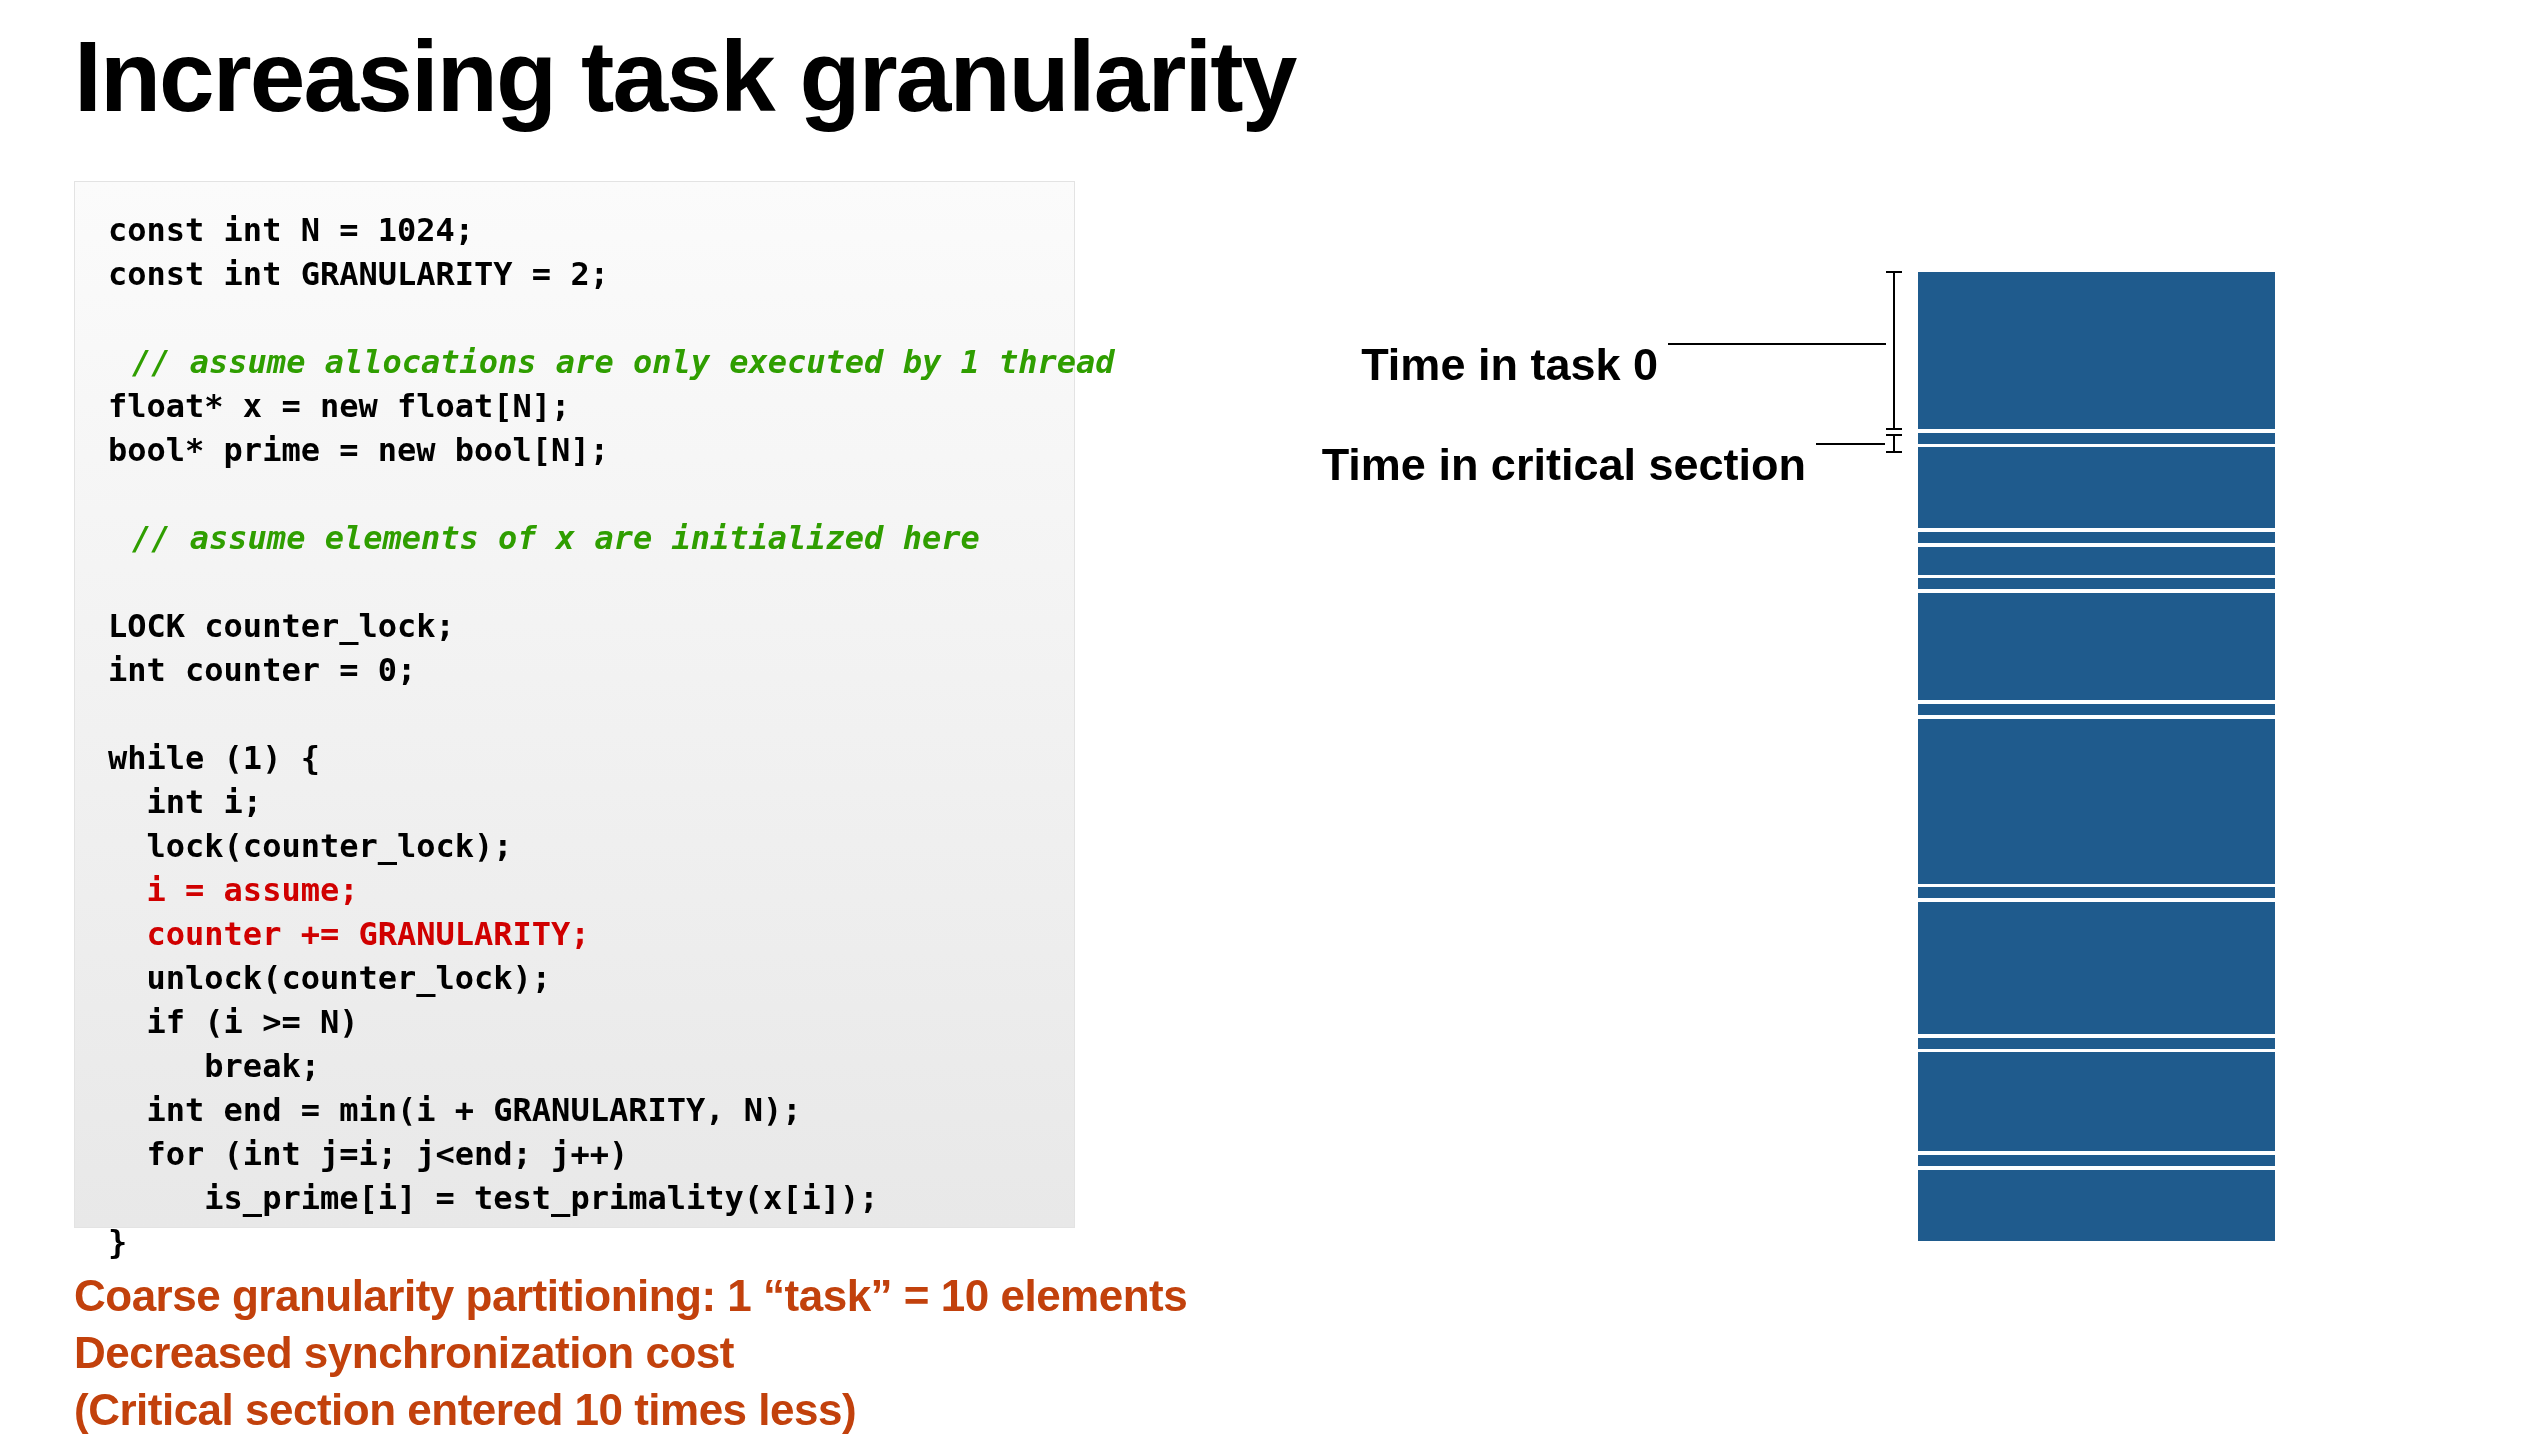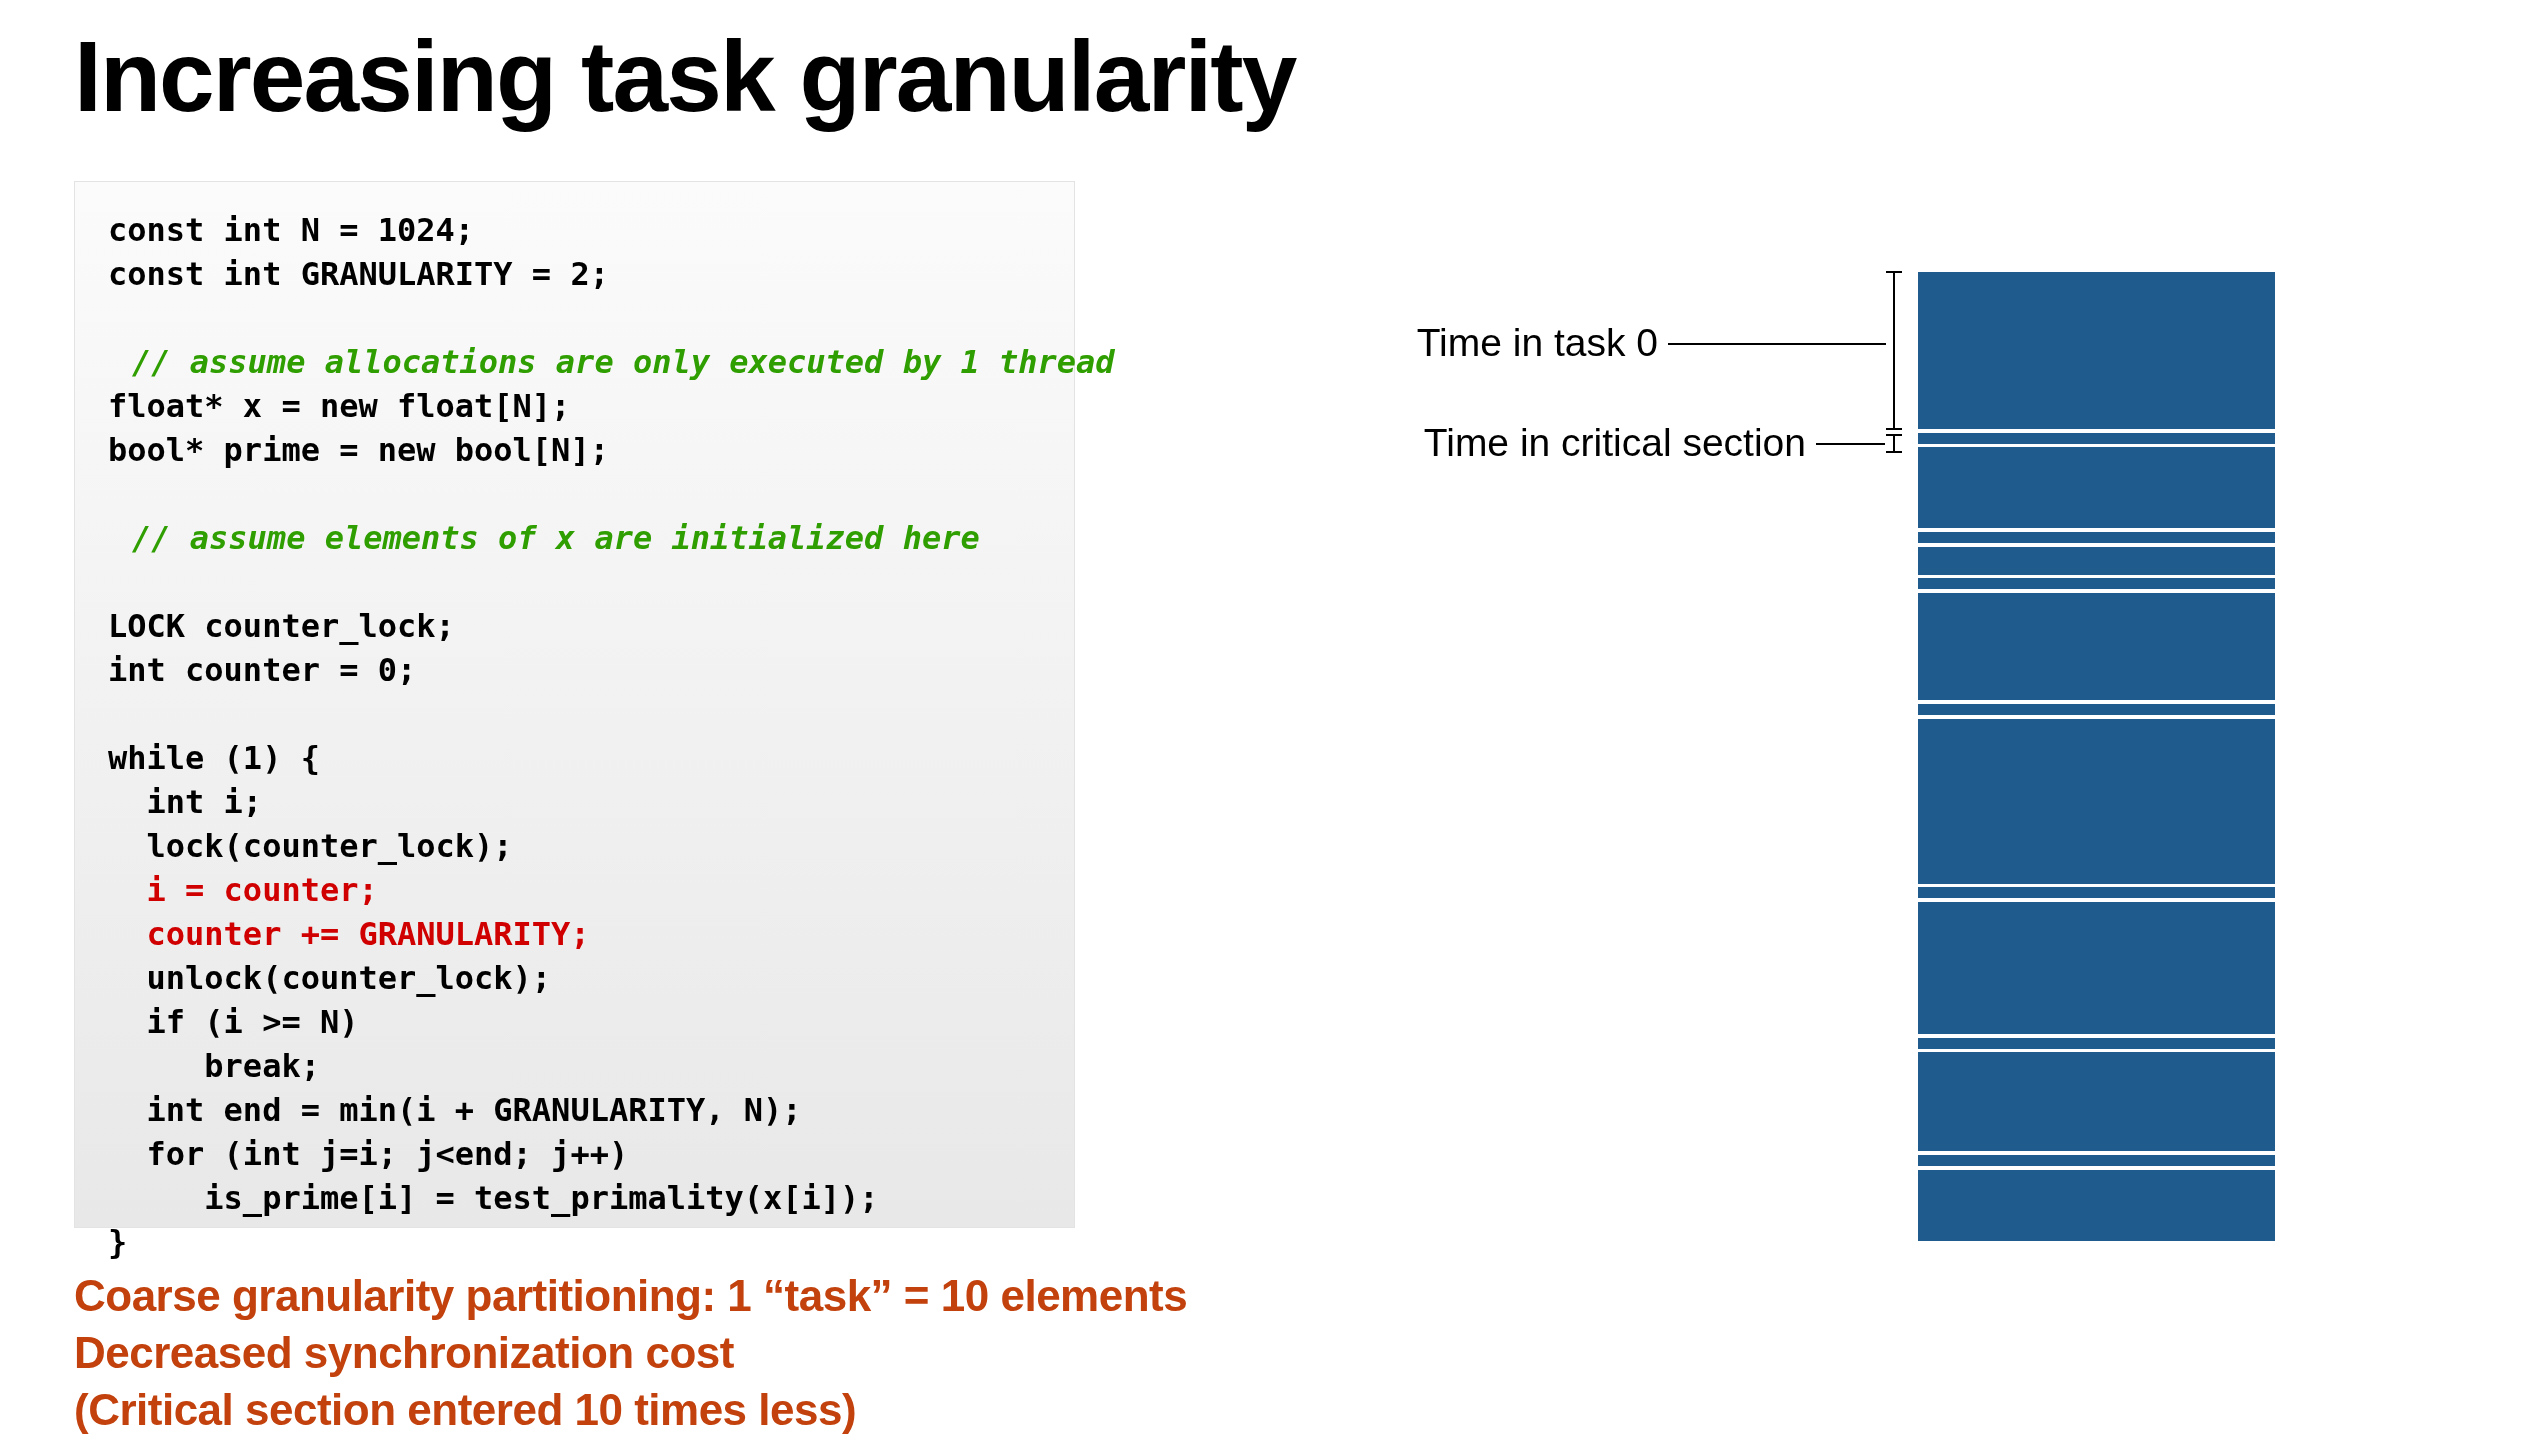--- a/index.html
+++ b/index.html
@@ -63,26 +63,27 @@
     width: 357px;
   }
   .task-block {
     background: #1f5b8d;
   }
   .crit-block {
     background: #1f5b8d;
   }
   .label {
     position: absolute;
-    font-size: 39px;
-    font-weight: 400;
+    font-size: 45px;
+    font-weight: 700;
     font-stretch: condensed;
     color: #000;
     white-space: nowrap;
     text-align: right;
+    margin-top: 18px;
   }
   .label-line {
     position: absolute;
     background: #000;
     height: 1.9px;
   }
   .ibeam {
     position: absolute;
     width: 1.9px;
     background: #000;
@@ -112,21 +113,21 @@
 <span class="normal">bool* prime = new bool[N];</span>
 <span class="normal"></span>
 <span class="comment">// assume elements of x are initialized here</span>
 <span class="normal"></span>
 <span class="normal">LOCK counter_lock;</span>
 <span class="normal">int counter = 0;</span>
 <span class="normal"></span>
 <span class="normal">while (1) {</span>
 <span class="normal">  int i;</span>
 <span class="normal">  lock(counter_lock);</span>
-<span class="critical">  i = counter;</span>
+<span class="critical">  i = assume;</span>
 <span class="critical">  counter += GRANULARITY;</span>
 <span class="normal">  unlock(counter_lock);</span>
 <span class="normal">  if (i &gt;= N)</span>
 <span class="normal">     break;</span>
 <span class="normal">  int end = min(i + GRANULARITY, N);</span>
 <span class="normal">  for (int j=i; j&lt;end; j++)</span>
 <span class="normal">     is_prime[i] = test_primality(x[i]);</span>
 <span class="normal">}</span></div>
 
   <div class="caption">

